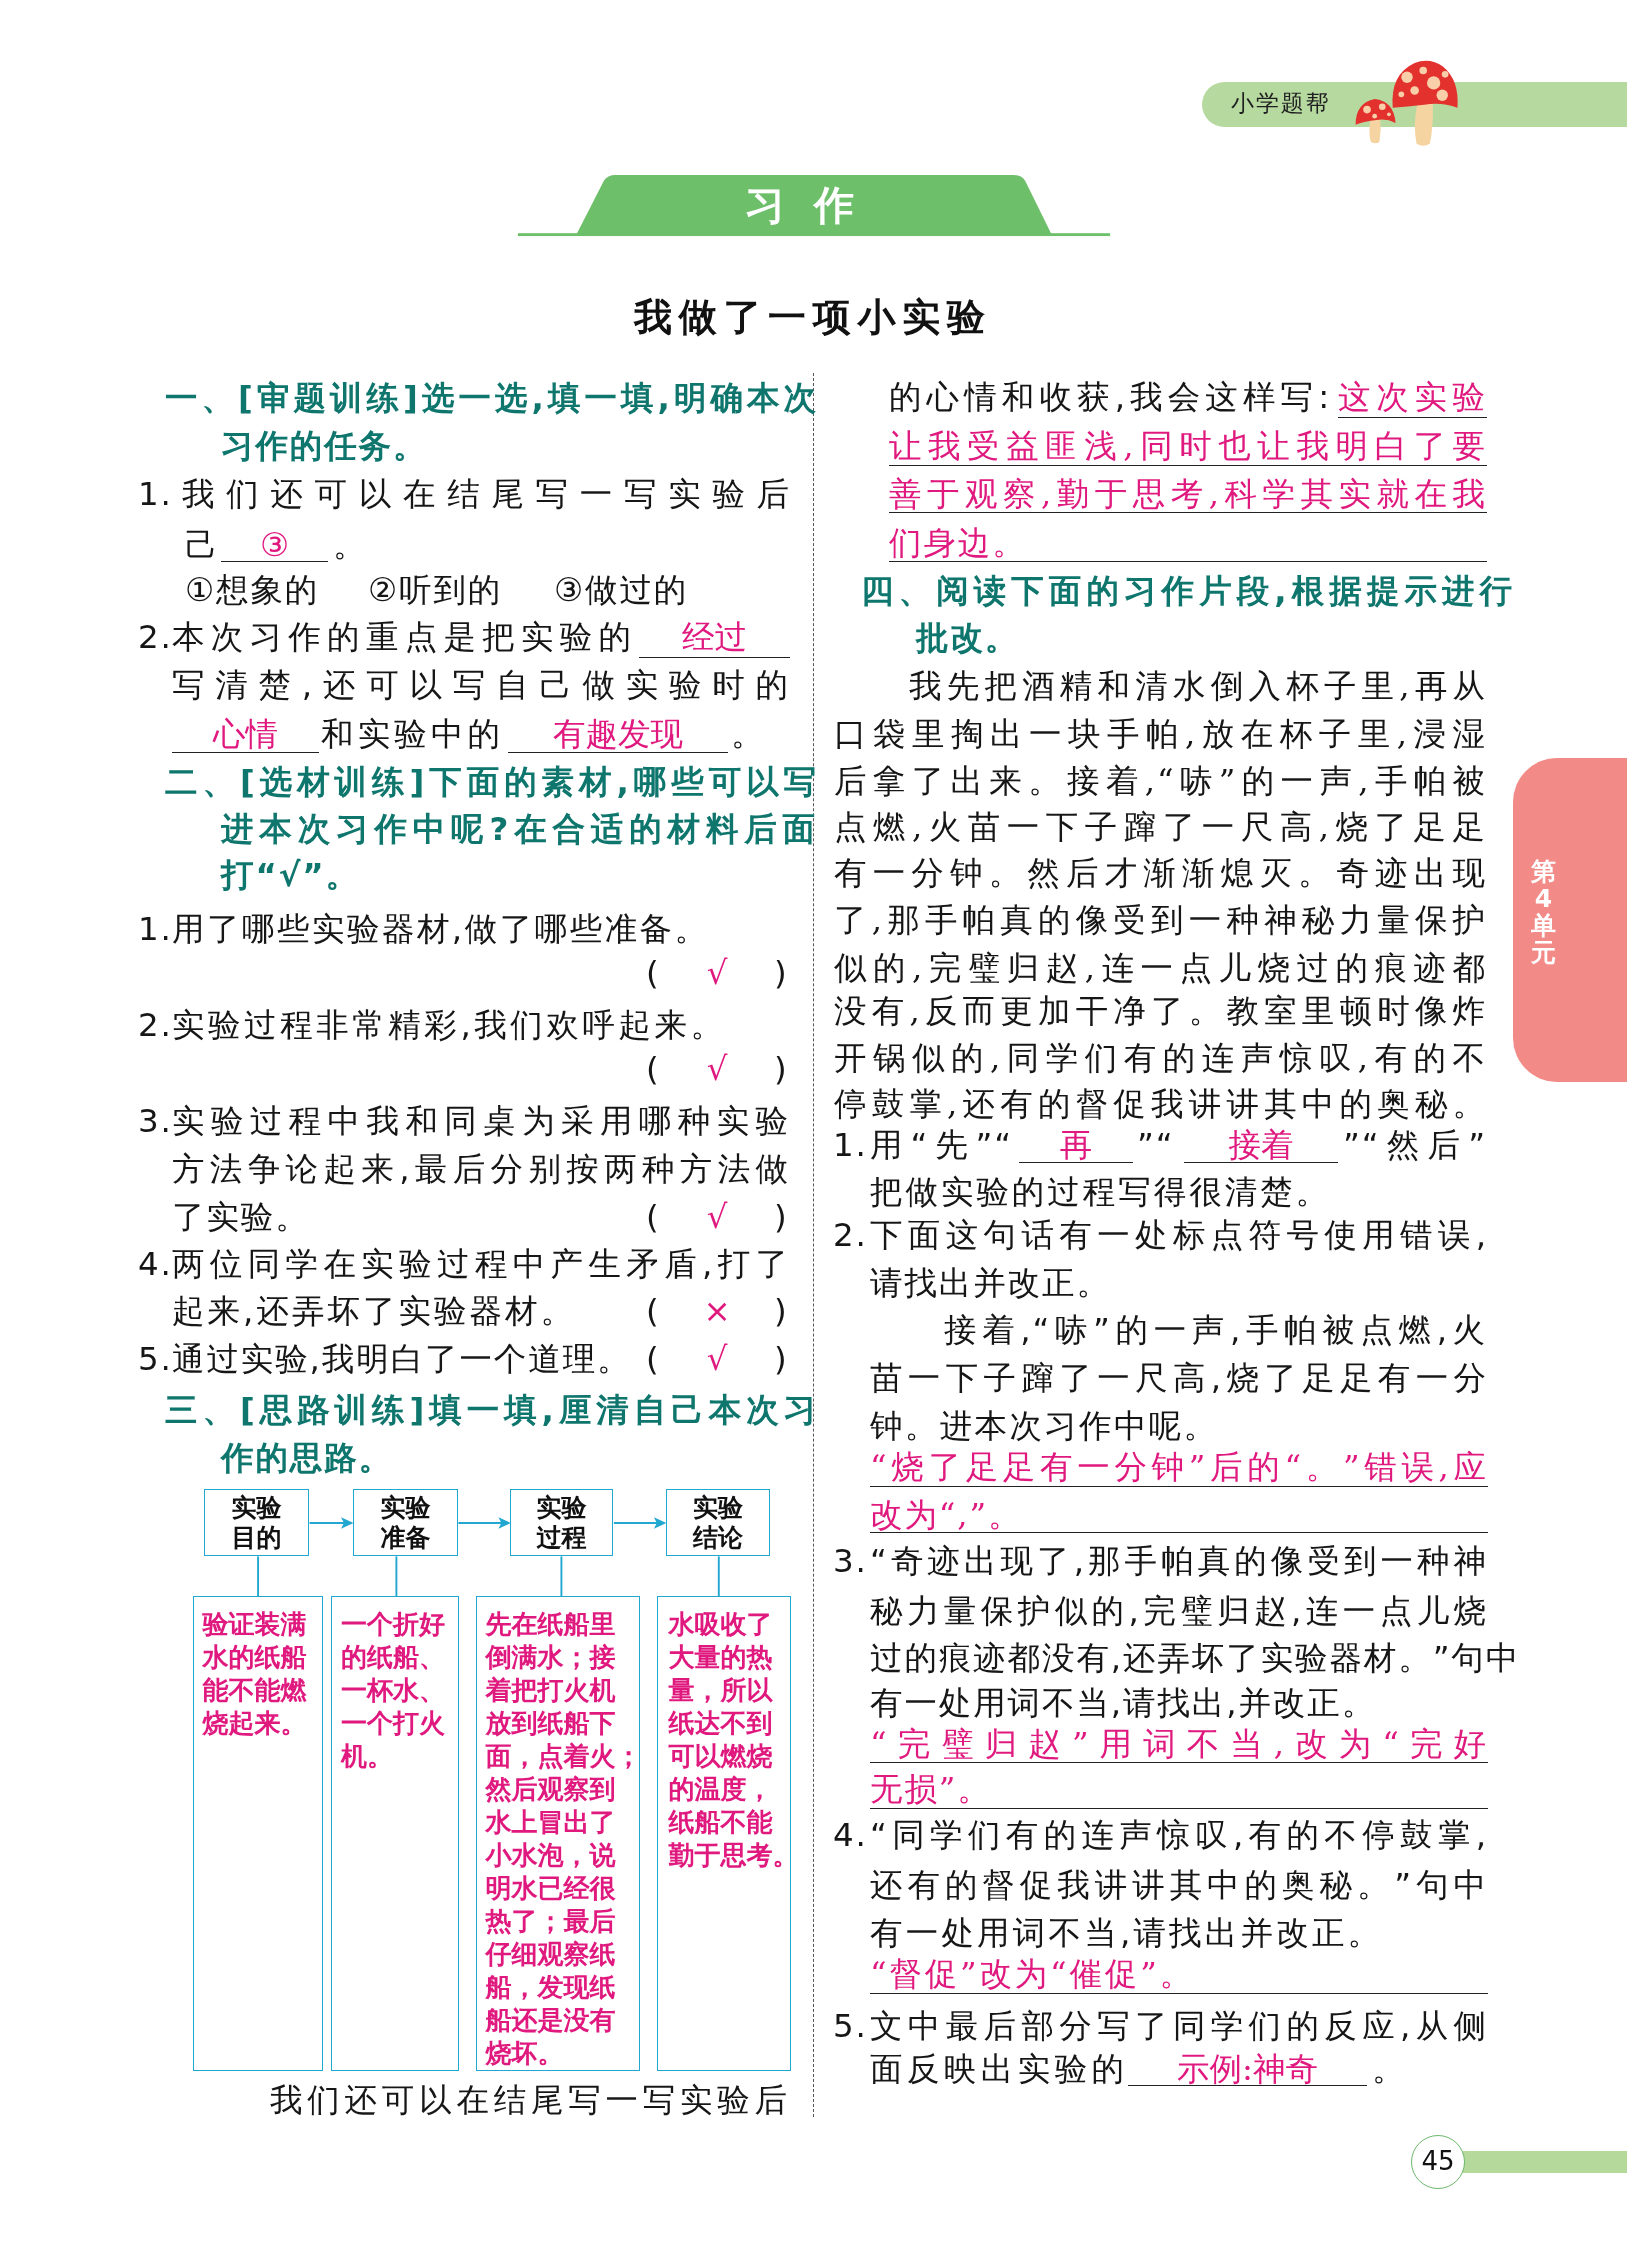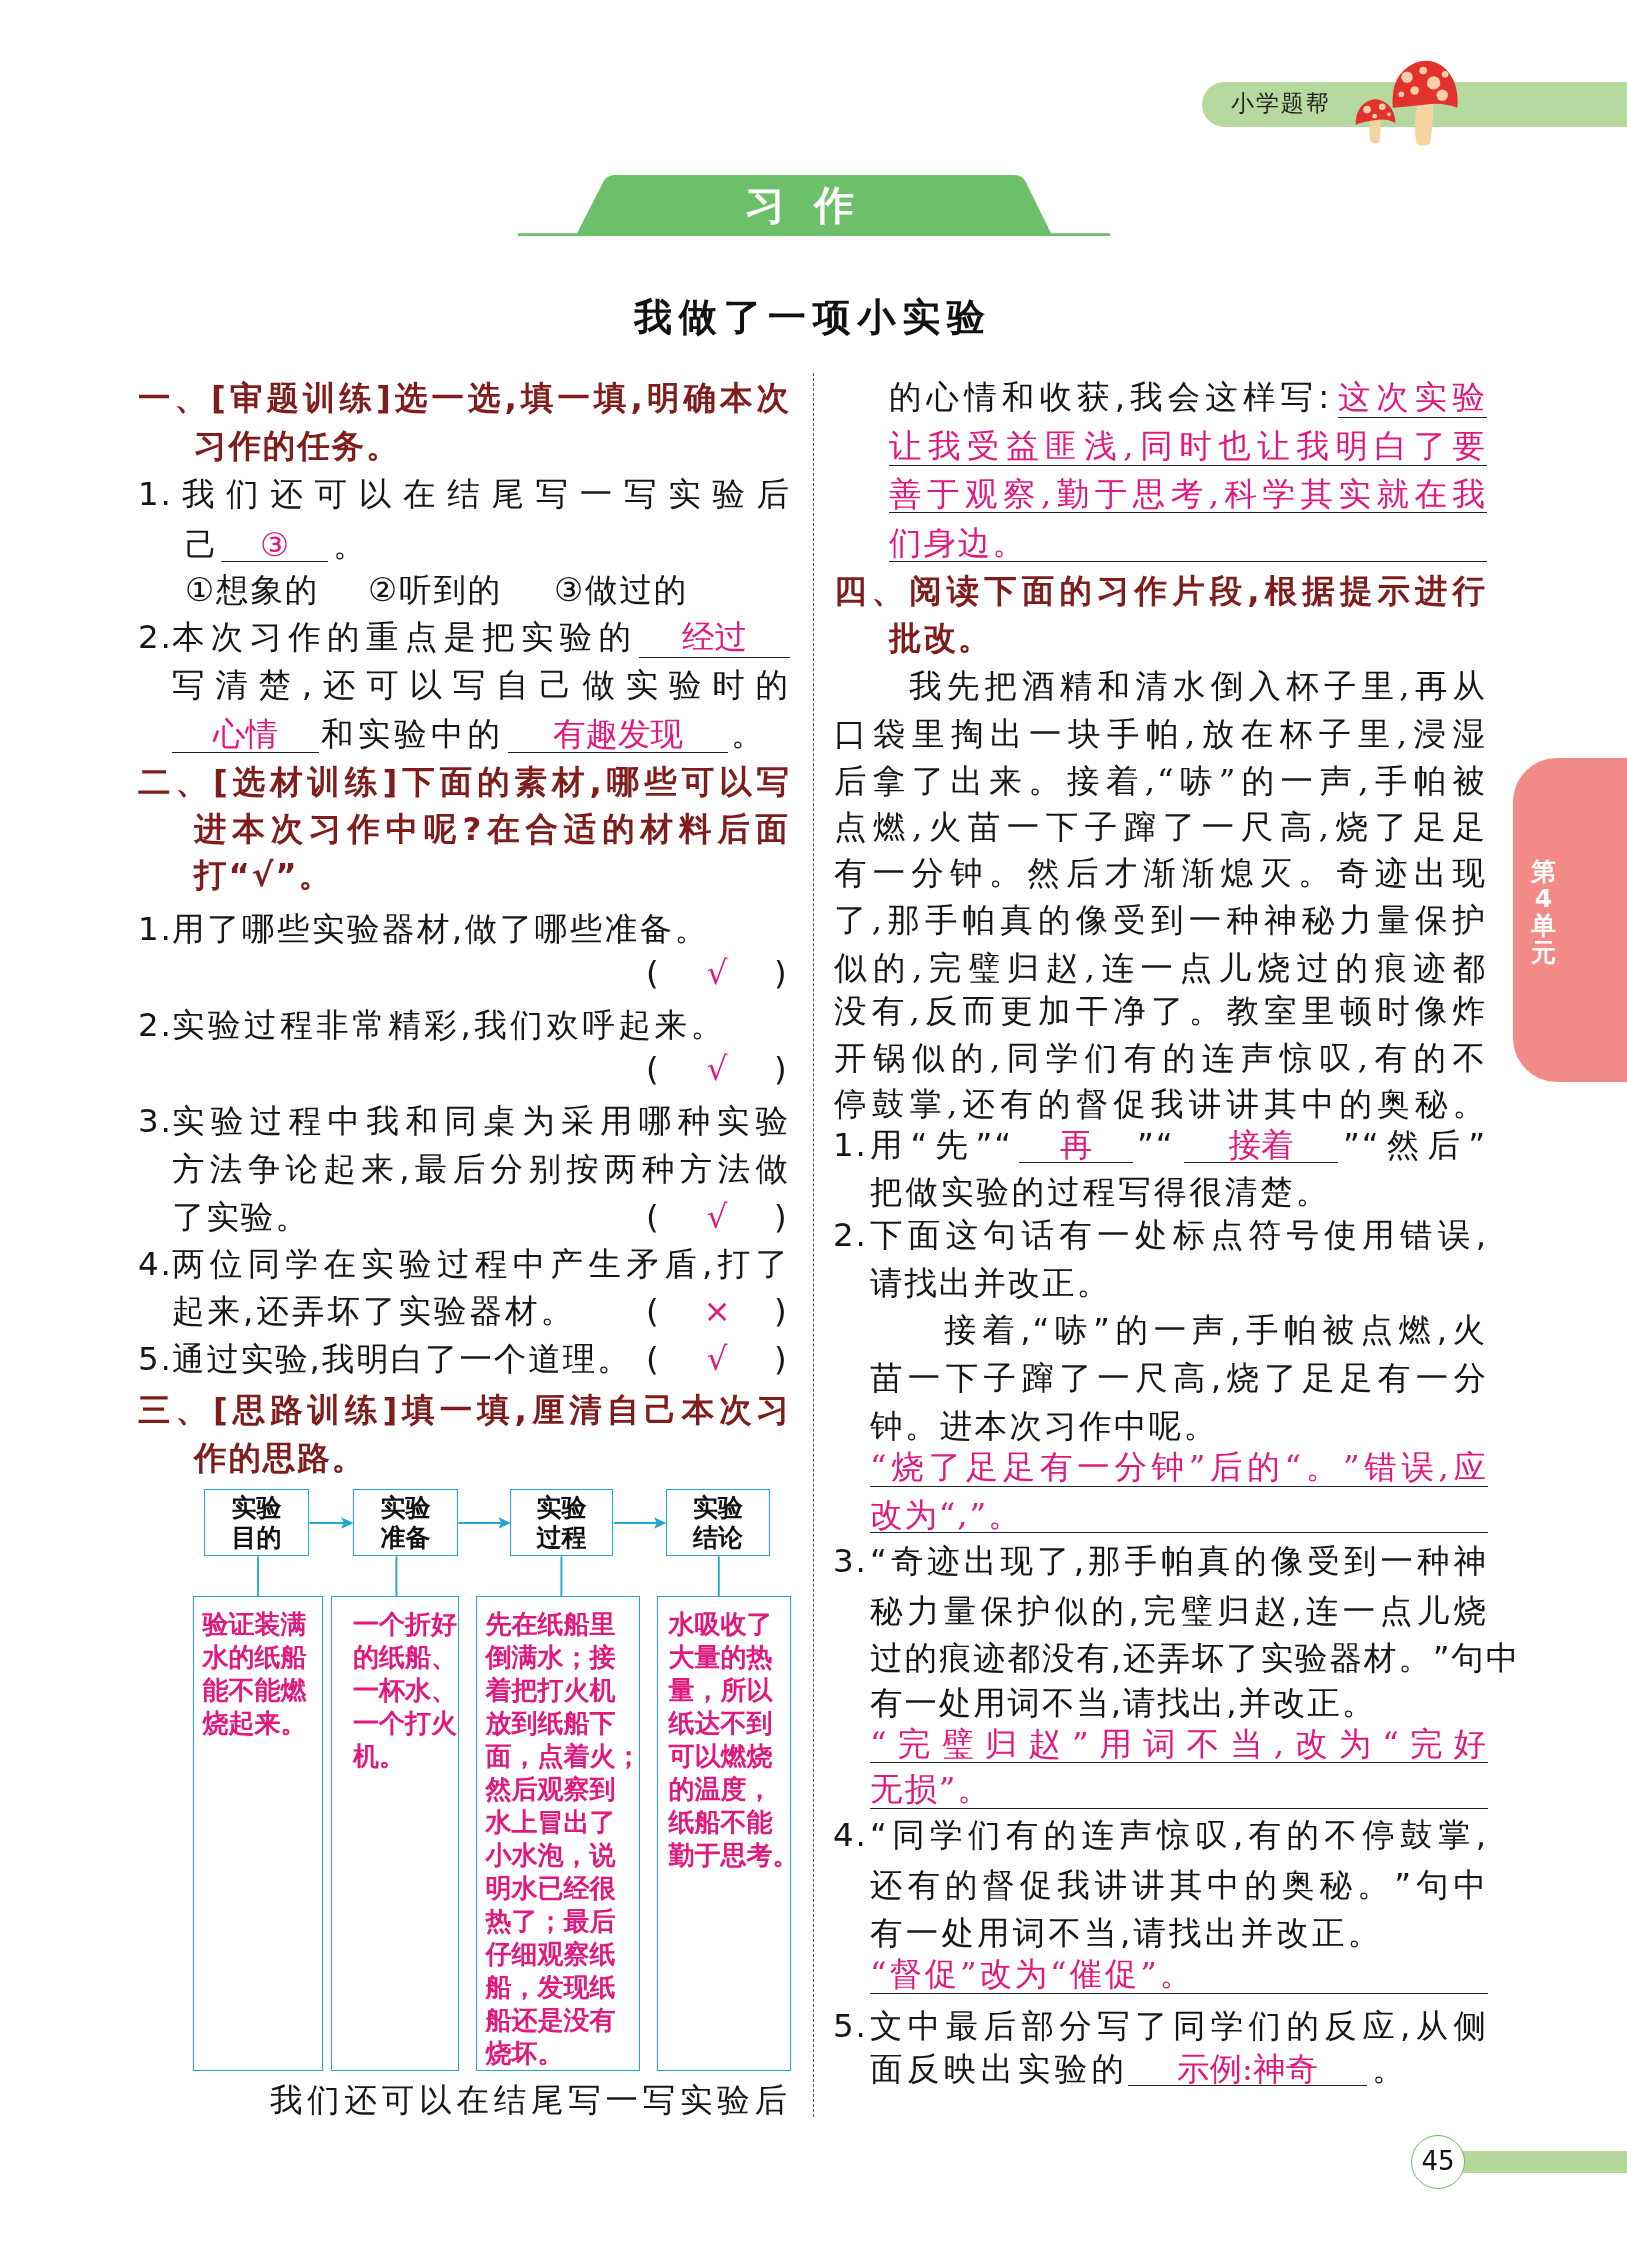--- a/index.html
+++ b/index.html
@@ -4,21 +4,21 @@
 <style>
   html, body { margin:0; padding:0; }
   body {
     width:1628px; height:2260px; position:relative; overflow:hidden;
     background:#ffffff; color:#161616;
     font-family:"DejaVu Sans", sans-serif;
   }
   .abs { position:absolute; white-space:nowrap; }
   .ln { position:absolute; white-space:nowrap; font-size:32.5px; line-height:38px; height:38px; letter-spacing:1.9px; }
   .j { text-align:justify; text-align-last:justify; }
-  .hd { color:#7f1d1d; font-weight:bold; }
+  .hd { color:#0f766e; font-weight:bold;margin-left:27px; }
   .pk { color:#e0197f; }
   .serif { font-family:"DejaVu Serif", serif; }
   .blank {
     position:absolute; box-sizing:border-box; border-bottom:1.9px solid #222;
     text-align:center; font-size:32.5px; line-height:38px; white-space:nowrap;
     color:#e0197f; font-family:"DejaVu Serif", serif;
   }
   .ulrow { position:absolute; box-sizing:border-box; border-bottom:1.9px solid #222; left:870px; width:618px; }
   .ulrow .in { position:absolute; left:0; top:0; font-size:32.5px; line-height:38px; white-space:nowrap; letter-spacing:1.9px; color:#e0197f; font-family:"DejaVu Serif", serif; }
 
@@ -180,21 +180,21 @@
   <div>实验</div>
   <div>结论</div>
 </div>
 
 <div class="abox" style="left:193px;width:130px">
   <div>验证装满</div>
   <div>水的纸船</div>
   <div>能不能燃</div>
   <div>烧起来。</div>
 </div>
-<div class="abox" style="left:331px;width:128px;padding-left:21px">
+<div class="abox" style="left:331px;width:128px;padding-left:9px">
   <div>一个折好</div>
   <div>的纸船、</div>
   <div>一杯水、</div>
   <div>一个打火</div>
   <div>机。</div>
 </div>
 <div class="abox" style="left:476px;width:164px">
   <div>先在纸船里</div>
   <div>倒满水；接</div>
   <div>着把打火机</div>

